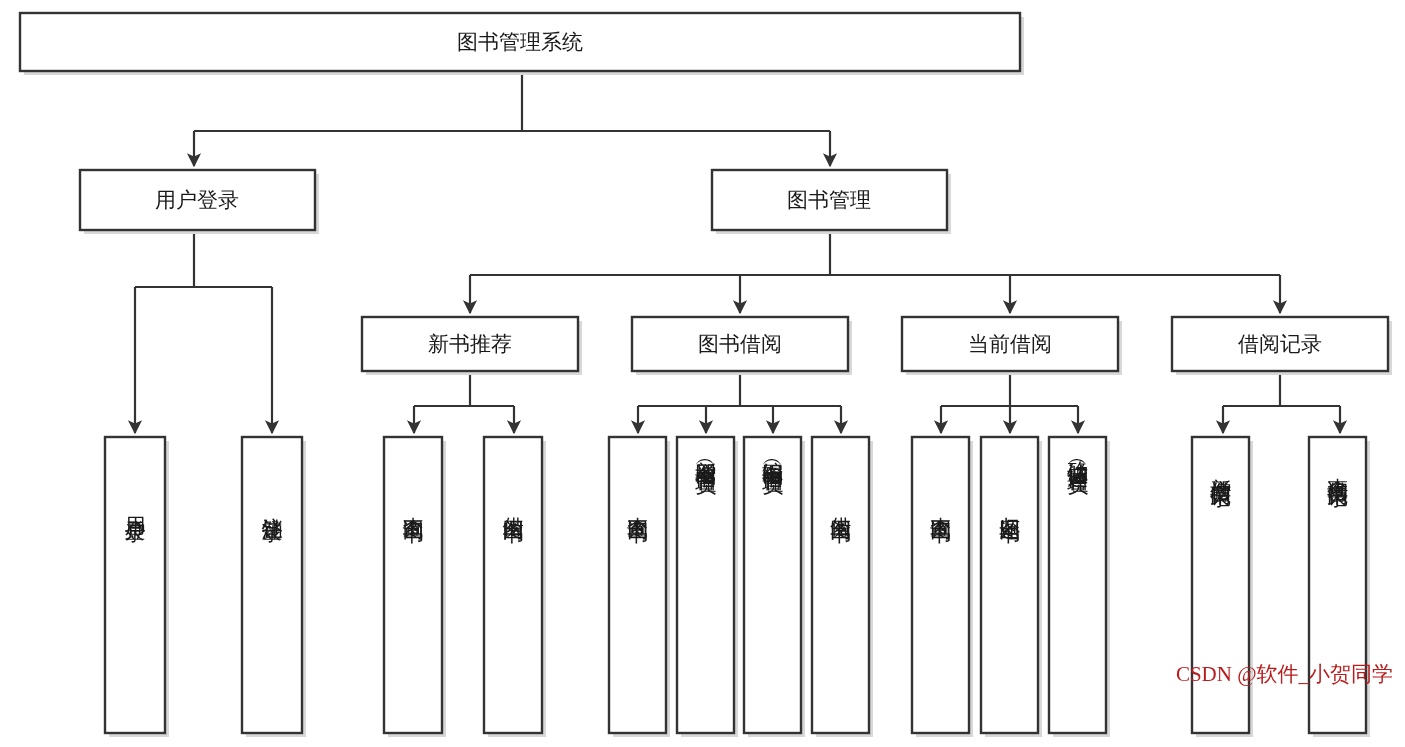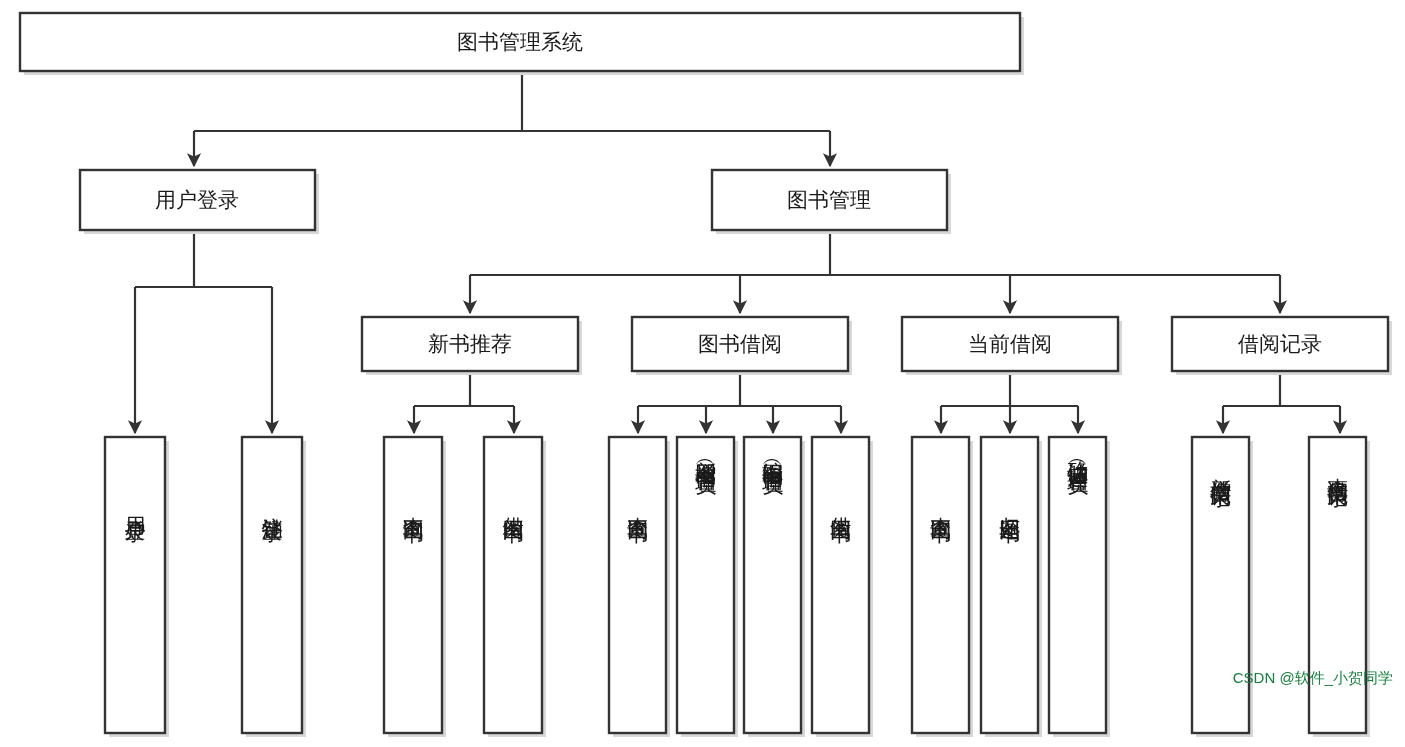--- a/index.html
+++ b/index.html
@@ -62,23 +62,23 @@
     font-size: 21px;
     color: #1a1a1a;
     line-height: 1.06;
     letter-spacing: 2px;
     white-space: nowrap;
   }
   .watermark {
     position: absolute;
     right: 12px;
     bottom: 6px;
-    font-family: Liberation Sans, sans-serif;
-    font-size: 15px;
-    color: #15803d;
+    font-family: Liberation Serif, serif;
+    font-size: 21px;
+    color: #b91c1c;
     white-space: nowrap;
     user-select: none;
   }
 </style>
 </head>
 <body>
 
 <div id="diagram-root">
 
   <svg class="flow" viewBox="0 0 1405 747">

